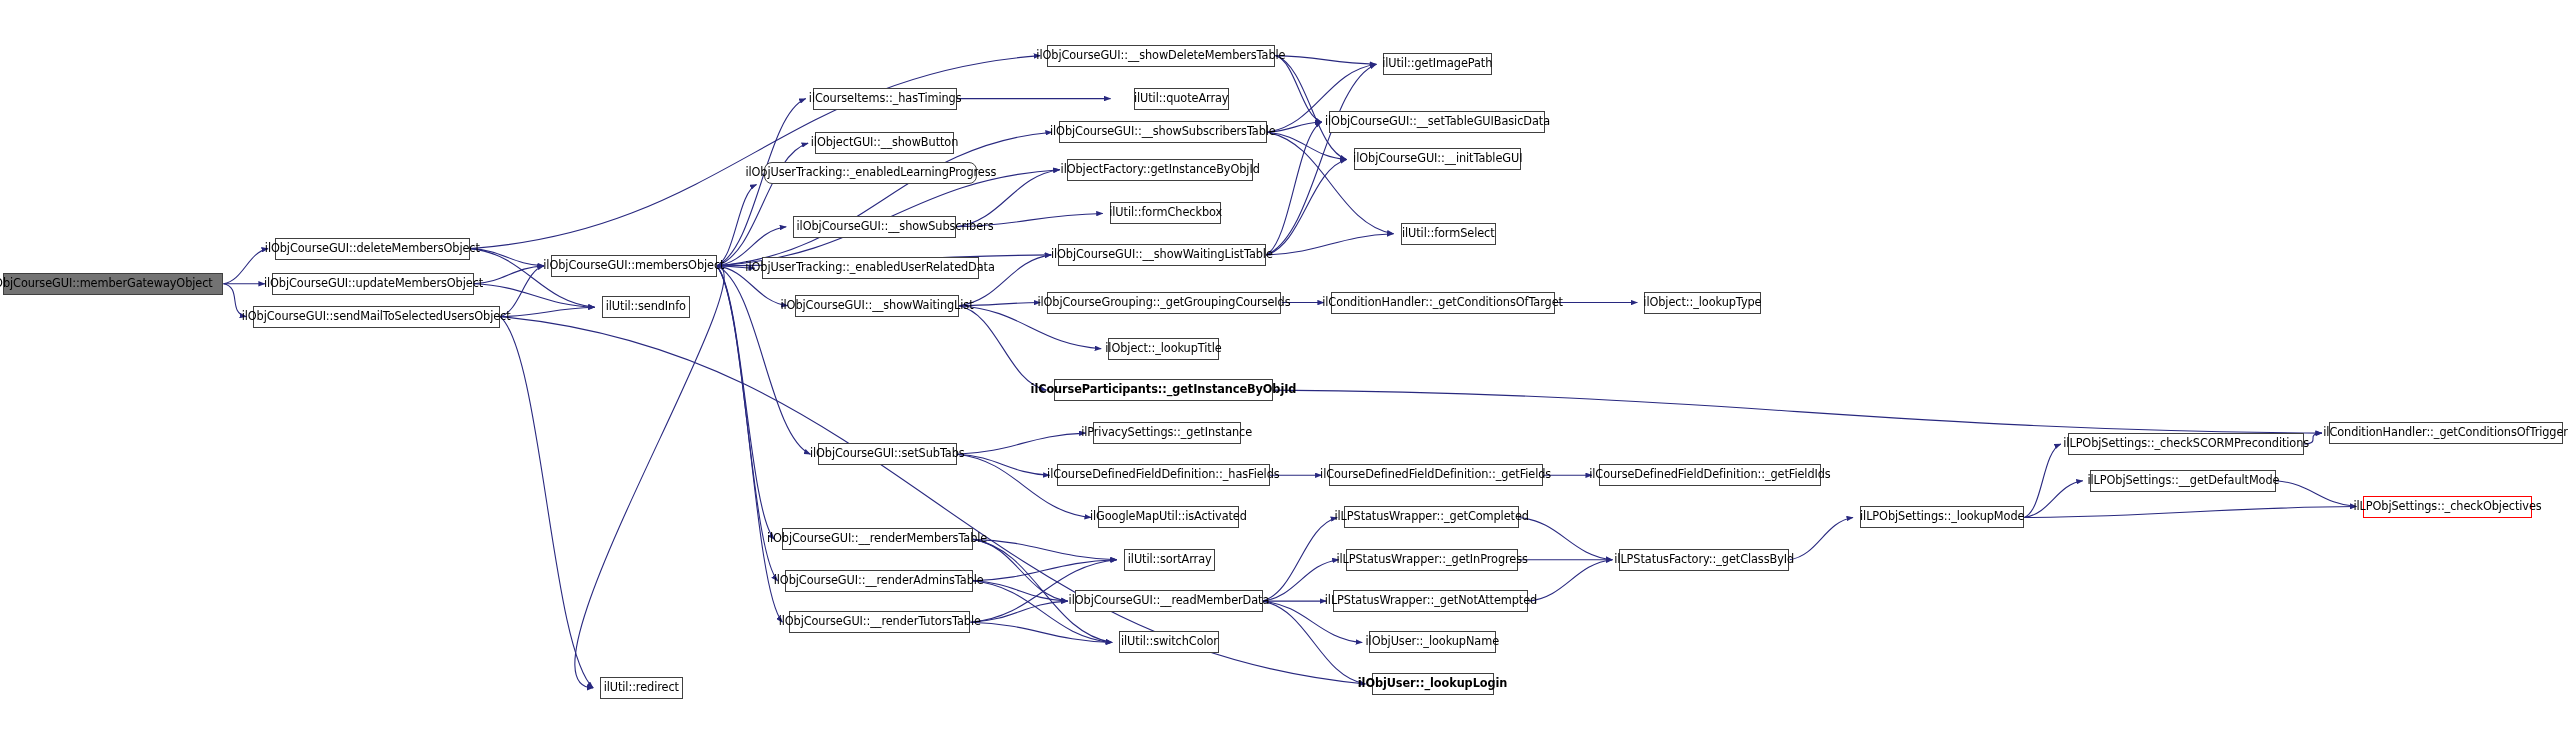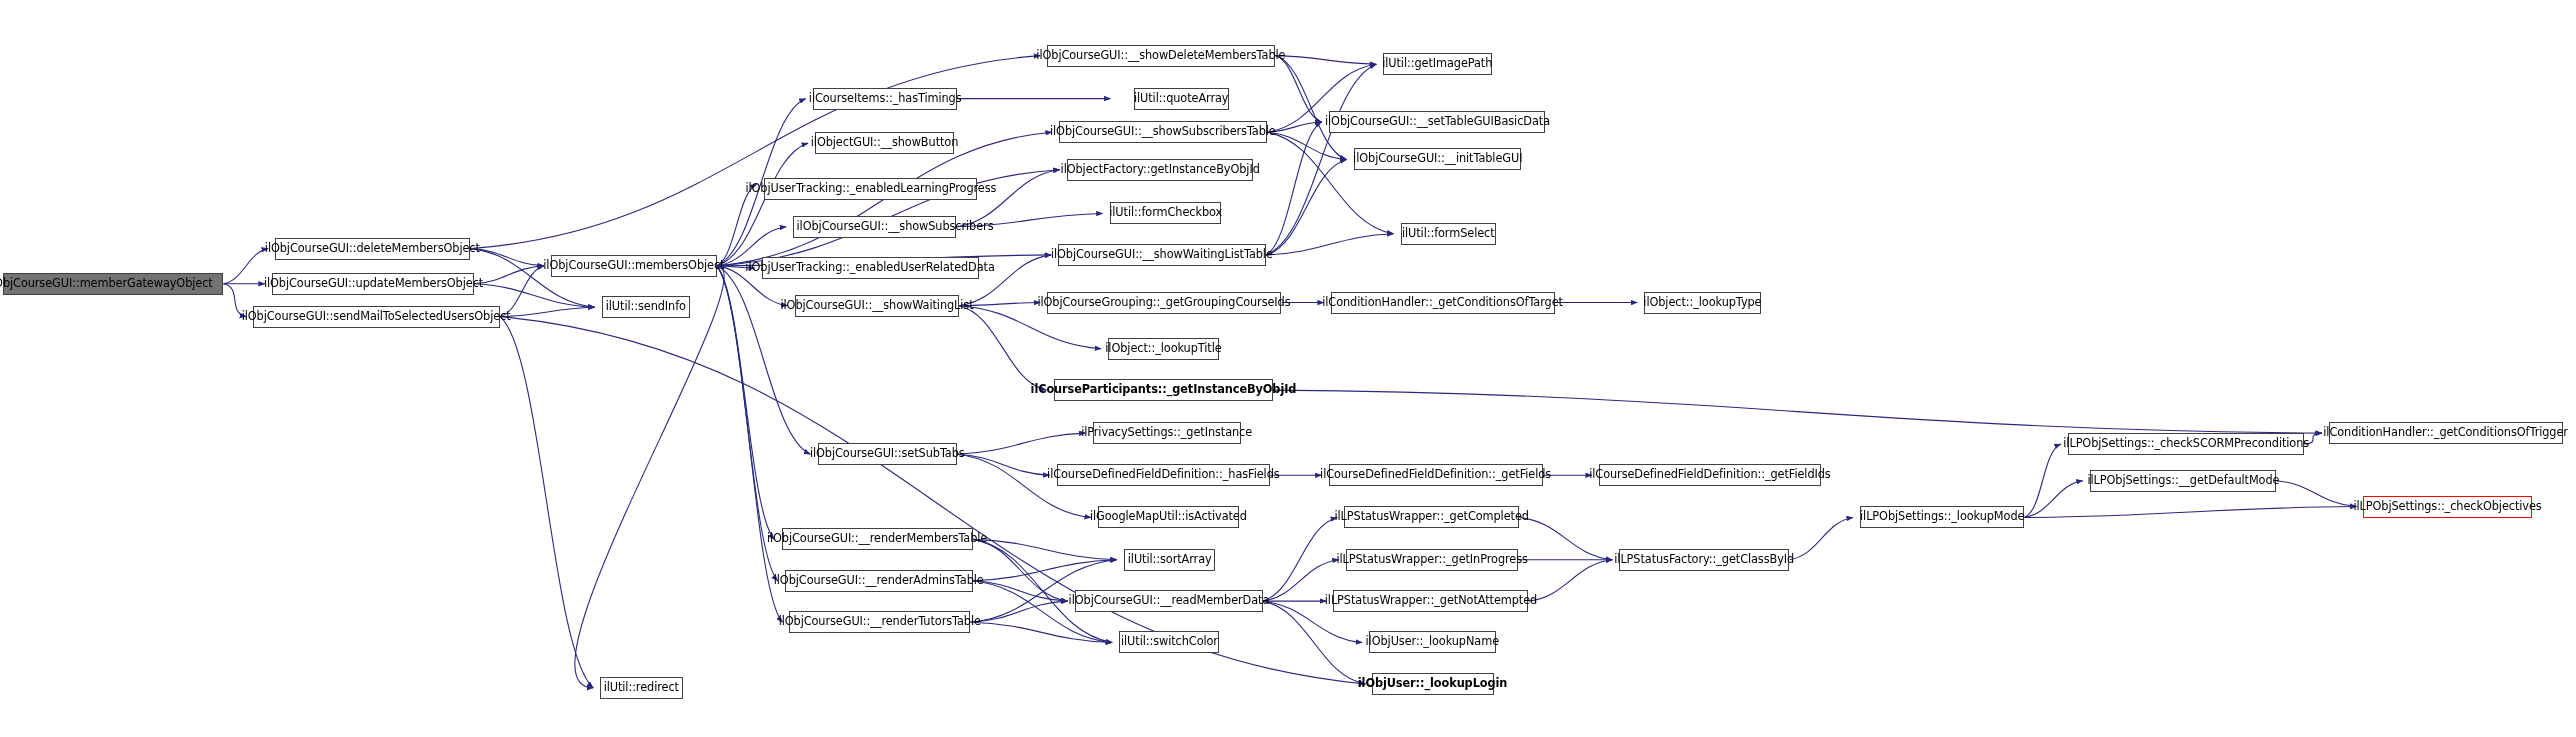--- a/index.html
+++ b/index.html
@@ -150,21 +150,21 @@
       </div>
       <div class="node" style="left: 602px; top: 296px; width: 88px;">
         <span class="node-label">ilUtil::sendInfo</span>
       </div>
       <div class="node" style="left: 813px; top: 88px; width: 144px;">
         <span class="node-label">ilCourseItems::_hasTimings</span>
       </div>
       <div class="node" style="left: 815px; top: 132px; width: 139px;">
         <span class="node-label">ilObjectGUI::__showButton</span>
       </div>
-      <div class="node" style="left: 764px; top: 178px; width: 213px;">
+      <div class="node" style="left: 764px; top: 162px; width: 213px; border-radius: 8px;">
         <span class="node-label">ilObjUserTracking::_enabledLearningProgress</span>
       </div>
       <div class="node" style="left: 793px; top: 216px; width: 163px; padding-left: 40px;">
         <span class="node-label">ilObjCourseGUI::__showSubscribers</span>
       </div>
       <div class="node" style="left: 762px; top: 257px; width: 217px;">
         <span class="node-label">ilObjUserTracking::_enabledUserRelatedData</span>
       </div>
       <div class="node" style="left: 795px; top: 295px; width: 164px;">
         <span class="node-label">ilObjCourseGUI::__showWaitingList</span>

